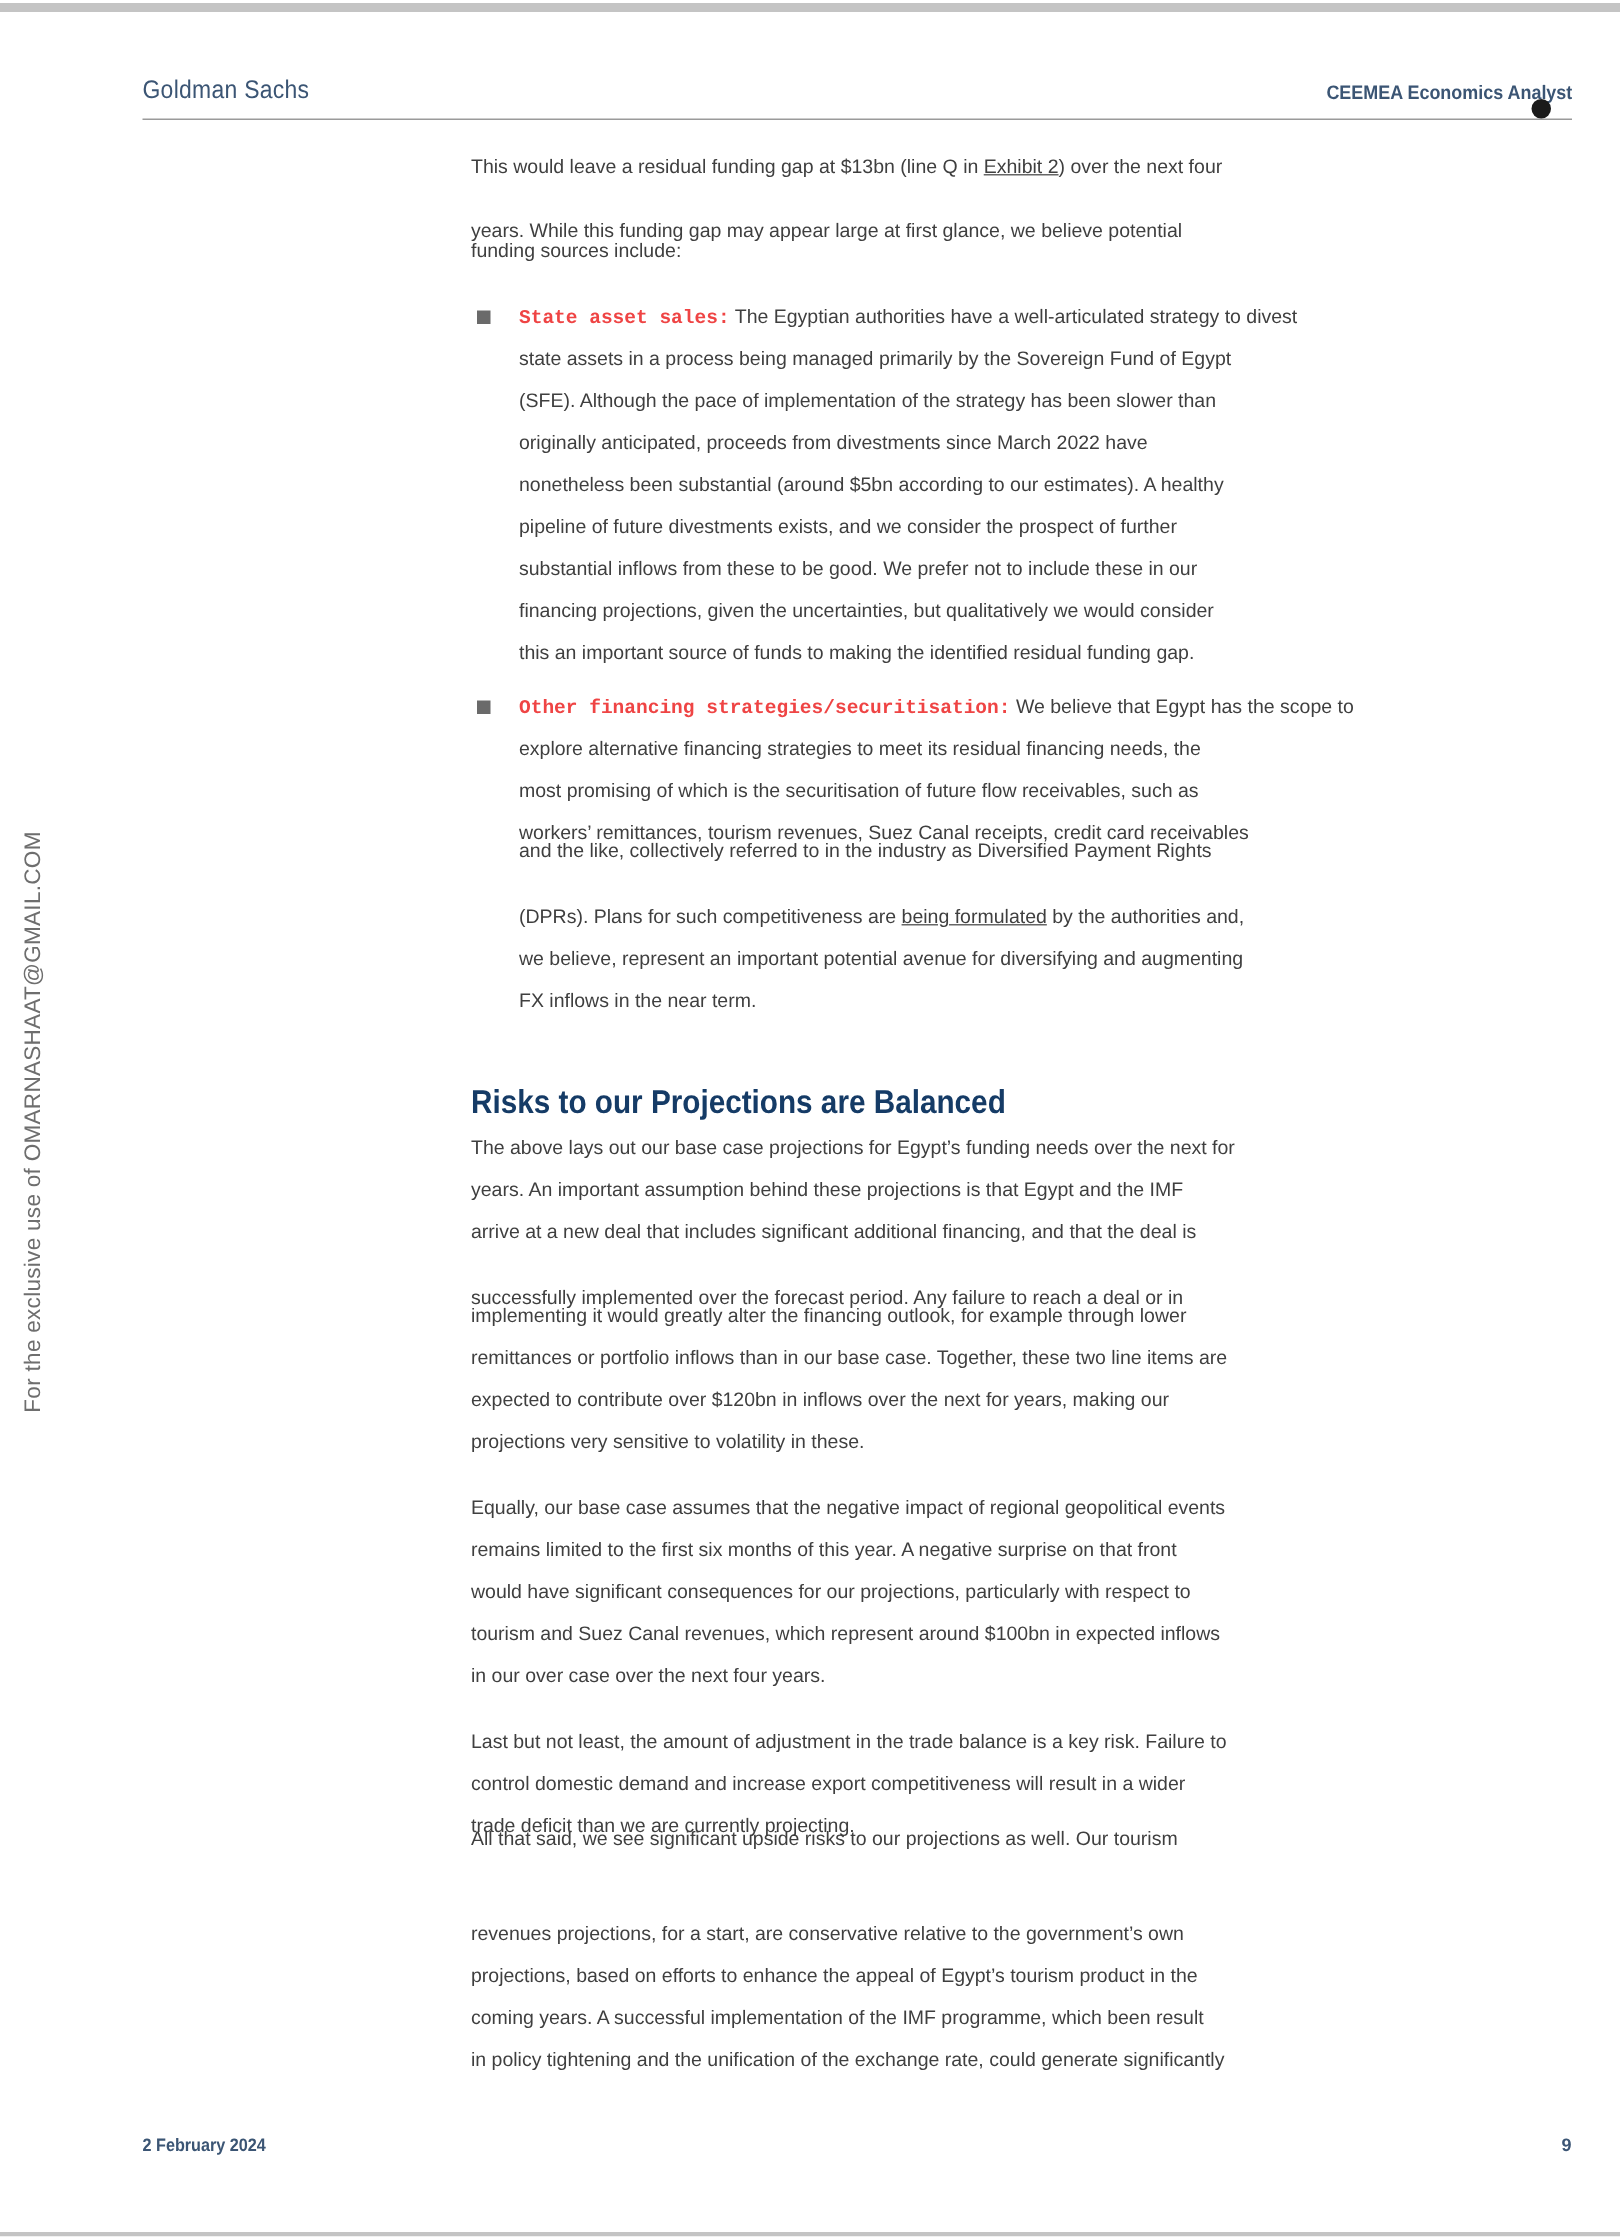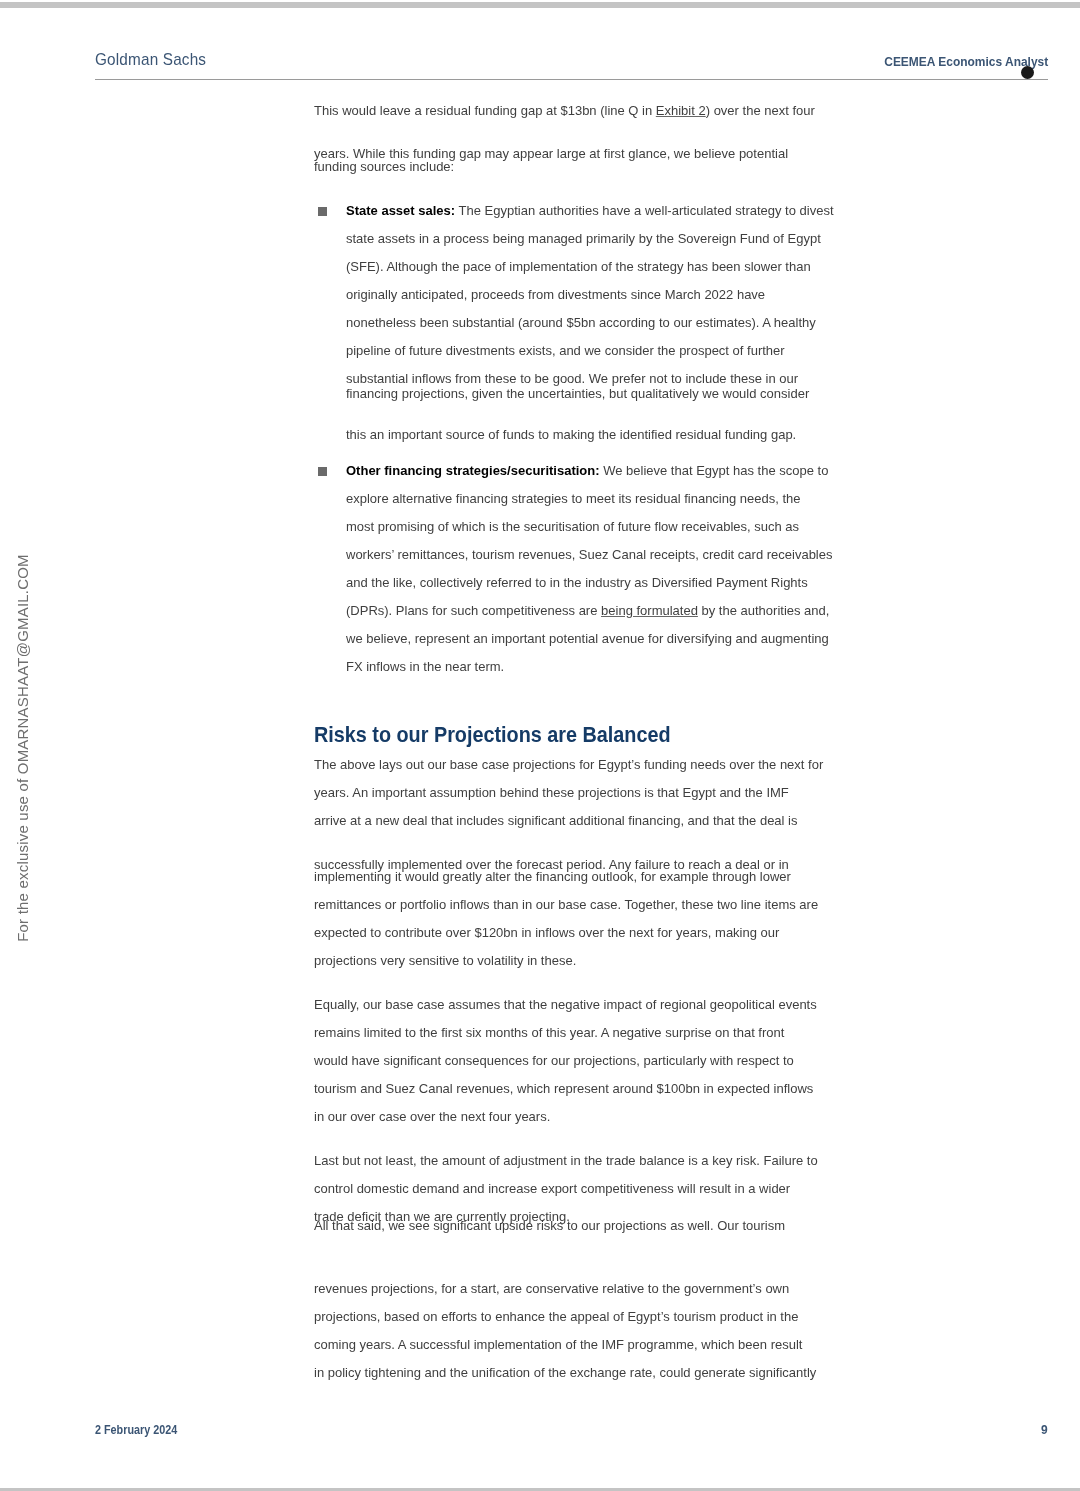--- a/index.html
+++ b/index.html
@@ -25,21 +25,21 @@
     position: absolute; left: 22px; top: 748px; font-size: 15px; color: #6e6e6e;
     white-space: nowrap; transform: translate(-50%, -50%) rotate(-90deg);
     transform-origin: center center; letter-spacing: 0.2px;
   }
   .line {
     position: absolute; font-size: 13px; color: #3f3f3f; white-space: nowrap; line-height: 20px;
   }
   .ln-body { left: 314px; }
   .ln-bullet { left: 346px; }
   .bullet-sq { position: absolute; left: 318px; width: 9px; height: 9px; background: #6a6a6a; }
-  .b { font-weight: bold; color: #000000; }
+  .b { font-weight: bold; color: #ef4444; font-family: Liberation Mono, monospace; }
   .u { text-decoration: underline; text-decoration-color: #666; }
   .heading {
     position: absolute; left: 314px; top: 722px; font-size: 22px; font-weight: bold; color: #153b66;
     transform: scaleX(0.9); transform-origin: left top; white-space: nowrap;
   }
   .foot-date {
     position: absolute; left: 95px; top: 1423px; font-size: 12px; font-weight: bold; color: #3b5574;
     transform: scaleX(0.9); transform-origin: left top;
   }
   .foot-page { position: absolute; left: 1041px; top: 1423px; font-size: 12px; font-weight: bold; color: #3b5574; }
@@ -61,29 +61,29 @@
 <div class="line ln-body" style="top:157px">funding sources include:</div>
 
 <div class="bullet-sq" style="top:207px"></div>
 <div class="line ln-bullet" style="top:201px"><span class="b">State asset sales:</span><span> The Egyptian authorities have a well-articulated strategy to divest</span></div>
 <div class="line ln-bullet" style="top:229px">state assets in a process being managed primarily by the Sovereign Fund of Egypt</div>
 <div class="line ln-bullet" style="top:257px">(SFE). Although the pace of implementation of the strategy has been slower than</div>
 <div class="line ln-bullet" style="top:285px">originally anticipated, proceeds from divestments since March 2022 have</div>
 <div class="line ln-bullet" style="top:313px">nonetheless been substantial (around $5bn according to our estimates). A healthy</div>
 <div class="line ln-bullet" style="top:341px">pipeline of future divestments exists, and we consider the prospect of further</div>
 <div class="line ln-bullet" style="top:369px">substantial inflows from these to be good. We prefer not to include these in our</div>
-<div class="line ln-bullet" style="top:384px">financing projections, given the uncertainties, but qualitatively we would consider</div>
+<div class="line ln-bullet" style="top:397px">financing projections, given the uncertainties, but qualitatively we would consider</div>
 <div class="line ln-bullet" style="top:425px">this an important source of funds to making the identified residual funding gap.</div>
 
 <div class="bullet-sq" style="top:467px"></div>
 <div class="line ln-bullet" style="top:461px"><span class="b">Other financing strategies/securitisation:</span><span> We believe that Egypt has the scope to</span></div>
 <div class="line ln-bullet" style="top:489px">explore alternative financing strategies to meet its residual financing needs, the</div>
 <div class="line ln-bullet" style="top:517px">most promising of which is the securitisation of future flow receivables, such as</div>
 <div class="line ln-bullet" style="top:545px">workers’ remittances, tourism revenues, Suez Canal receipts, credit card receivables</div>
-<div class="line ln-bullet" style="top:573px">and the like, collectively referred to in the industry as Diversified Payment Rights</div>
+<div class="line ln-bullet" style="top:557px">and the like, collectively referred to in the industry as Diversified Payment Rights</div>
 <div class="line ln-bullet" style="top:601px"><span>(DPRs). Plans for such competitiveness are </span><span class="u">being formulated</span><span> by the authorities and,</span></div>
 <div class="line ln-bullet" style="top:629px">we believe, represent an important potential avenue for diversifying and augmenting</div>
 <div class="line ln-bullet" style="top:657px">FX inflows in the near term.</div>
 
 <div class="heading">Risks to our Projections are Balanced</div>
 
 <div class="line ln-body" style="top:755px">The above lays out our base case projections for Egypt’s funding needs over the next for</div>
 <div class="line ln-body" style="top:783px">years. An important assumption behind these projections is that Egypt and the IMF</div>
 <div class="line ln-body" style="top:811px">arrive at a new deal that includes significant additional financing, and that the deal is</div>
 <div class="line ln-body" style="top:855px">successfully implemented over the forecast period. Any failure to reach a deal or in</div>

